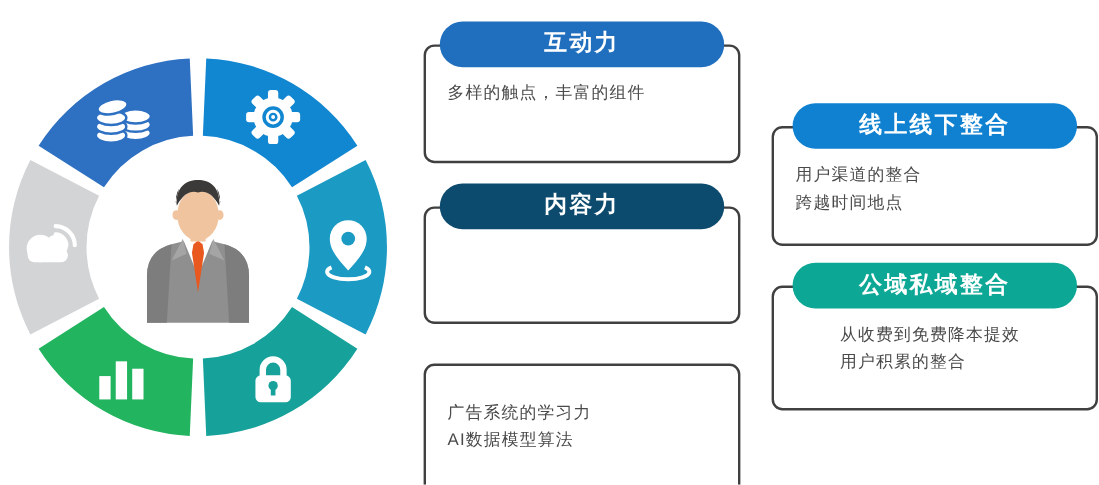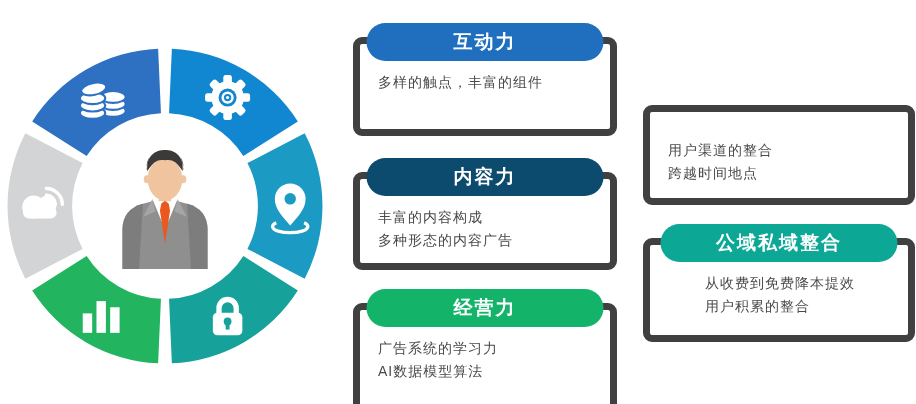--- a/index.html
+++ b/index.html
@@ -5,21 +5,21 @@
   html,body{margin:0;padding:0;background:#fff;}
   .stage{
     position:relative;width:916px;height:404px;background:#fff;overflow:hidden;
     font-family:"Liberation Sans","DejaVu Sans",sans-serif;
   }
   
   .wheel{position:absolute;left:5px;top:46px;width:320px;height:320px;}
   .wheel svg{display:block;width:320px;height:320px;}
   
   .card{
-    position:absolute;background:#fff;border:7px solid #404040;border-radius:9px;
+    position:absolute;background:#fff;border:2px solid #404040;border-radius:9px;
     box-sizing:border-box;
   }
   .card .pill{
     position:absolute;left:50%;top:-21px;transform:translateX(-50%);
     width:237px;height:38px;line-height:38px;border-radius:19px;
     color:#fff;font-size:19px;font-weight:bold;text-align:center;letter-spacing:2px;
   }
   .card .body{padding:27px 18px 0 18px;}
   .card .body p{
     margin:0;font-size:14px;line-height:23px;color:#4a4a4a;letter-spacing:1px;
@@ -124,35 +124,31 @@
 
   <section class="card c1">
     <div class="pill" style="background: rgb(31, 111, 190);">互动力</div>
     <div class="body">
       <p>多样的触点，丰富的组件</p>
     </div>
   </section>
 
   <section class="card c2">
     <div class="pill" style="background: #0c4a6e;">内容力</div>
-    <div class="body">
-      <p>丰富的内容构成</p>
-      <p>多种形态的内容广告</p>
-    </div>
   </section>
 
   <section class="card c3">
-    <div class="pill" style="background: rgb(19, 180, 106);">经营力</div>
     <div class="body">
       <p>广告系统的学习力</p>
       <p>AI数据模型算法</p>
     </div>
   </section>
 
   <section class="card c4">
+    <div class="pill" style="background: rgb(15, 129, 208);">线上线下整合</div>
     <div class="body">
       <p>用户渠道的整合</p>
       <p>跨越时间地点</p>
     </div>
   </section>
 
   <section class="card c5">
     <div class="pill" style="background: rgb(12, 167, 149);">公域私域整合</div>
     <div class="body">
       <p>从收费到免费降本提效</p>

